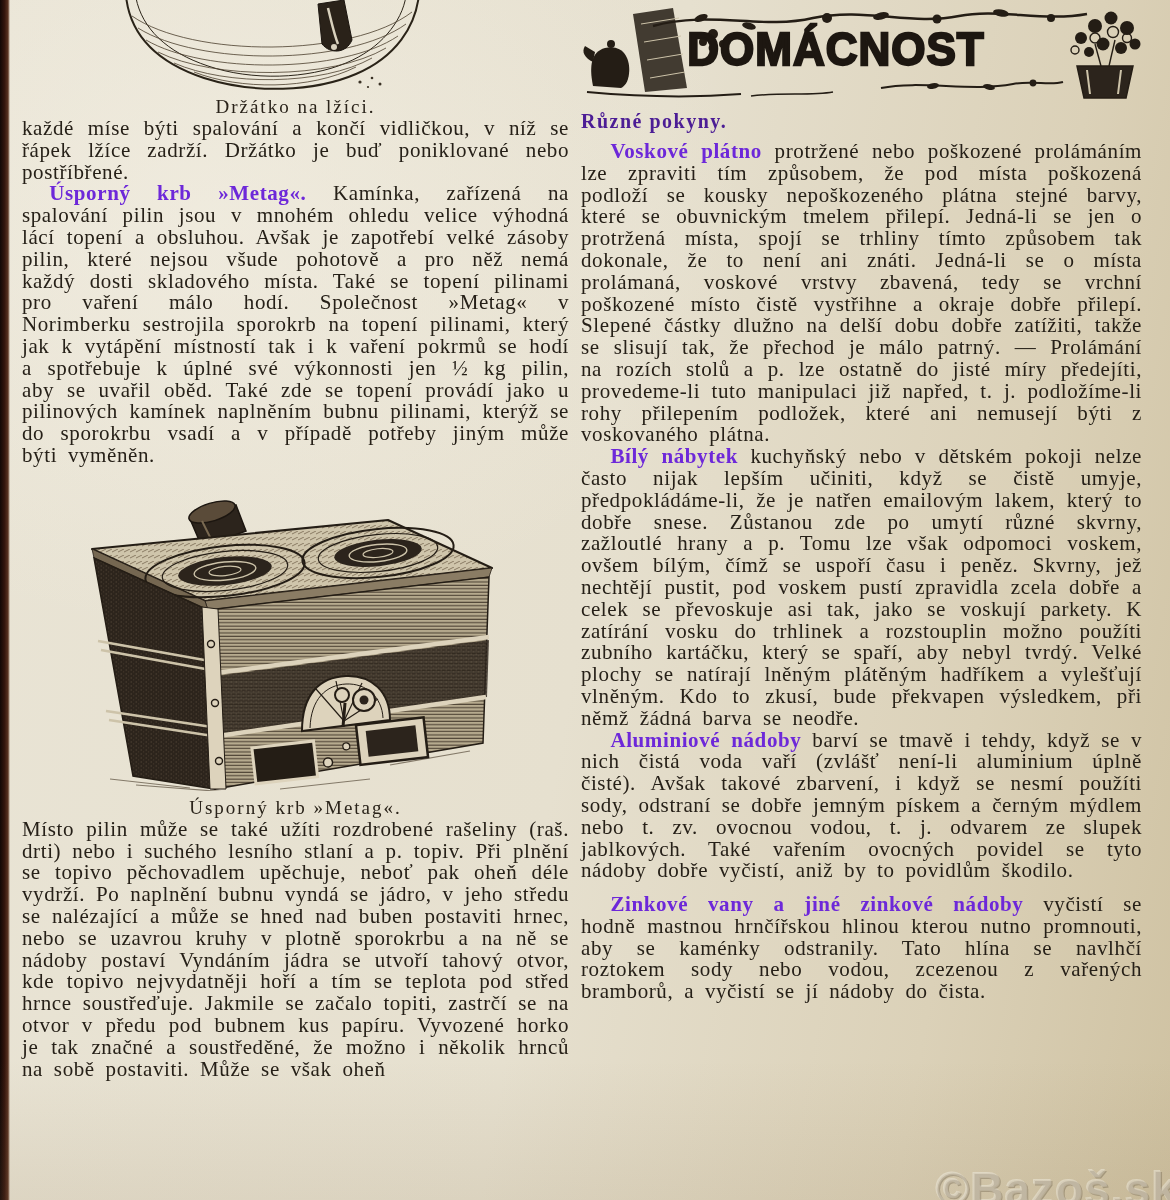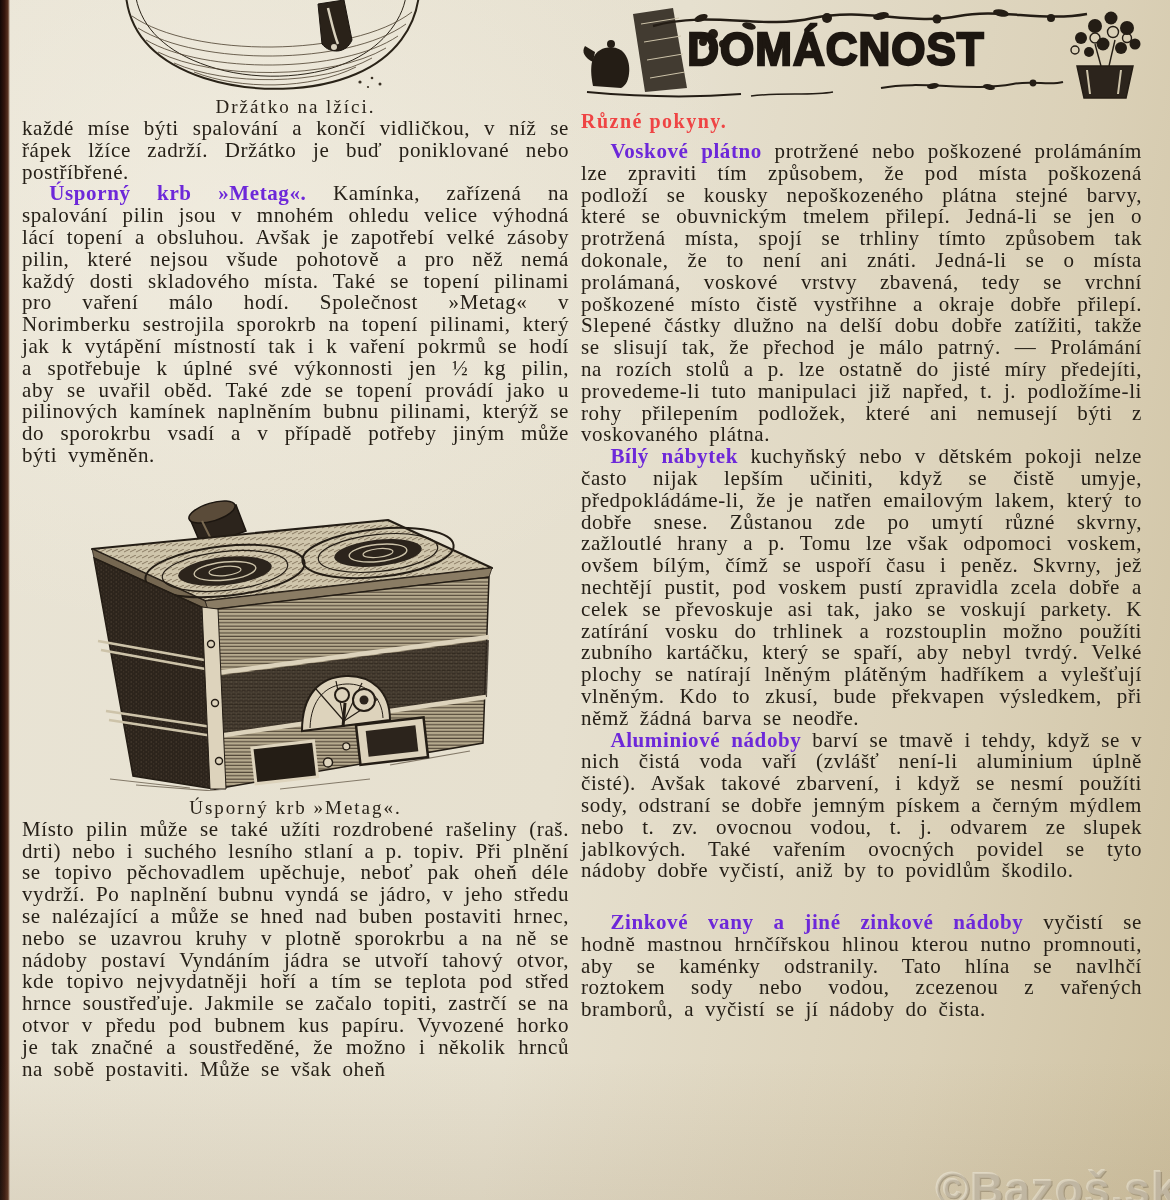--- a/index.html
+++ b/index.html
@@ -37,24 +37,24 @@
   .stove-fig{margin:22px 0 6px 18px;}
   .banner{position:relative;height:102px;margin-bottom:8px;}
   .banner-title{
     position:absolute;left:105px;top:24px;width:300px;text-align:center;
     font-family:"Liberation Sans", sans-serif;font-weight:700;
     font-size:44px;letter-spacing:1px;color:#1d1711;
     -webkit-text-stroke:2.2px #1d1711;
     transform:scaleY(1.04);
   }
   .section-heading{
-    margin:6px 0 8px 0;font-weight:700;font-size:20px;letter-spacing:1.5px;color:#ef4444;
+    margin:6px 0 8px 0;font-weight:700;font-size:20px;letter-spacing:1.5px;color:#4c1d95;
   }
   .rc-para{margin-top:4px;text-indent:1.4em;}
-  .rc-para.last{margin-top:30px;}
+  .rc-para.last{margin-top:12px;}
   .lc-cont{margin-top:4px;}
   .lc-metag{margin-top:1px;}
   .lc-closing{margin-top:12px;}
   .watermark{
     position:absolute;right:-8px;bottom:-16px;
     font-family:"Liberation Sans", sans-serif;font-weight:700;font-size:46px;letter-spacing:1px;
     color:rgba(216,208,190,0.5);
     text-shadow:1px 1px 0 rgba(90,78,60,0.35), -1px -1px 0 rgba(255,255,248,0.45);
     white-space:nowrap;
   }

